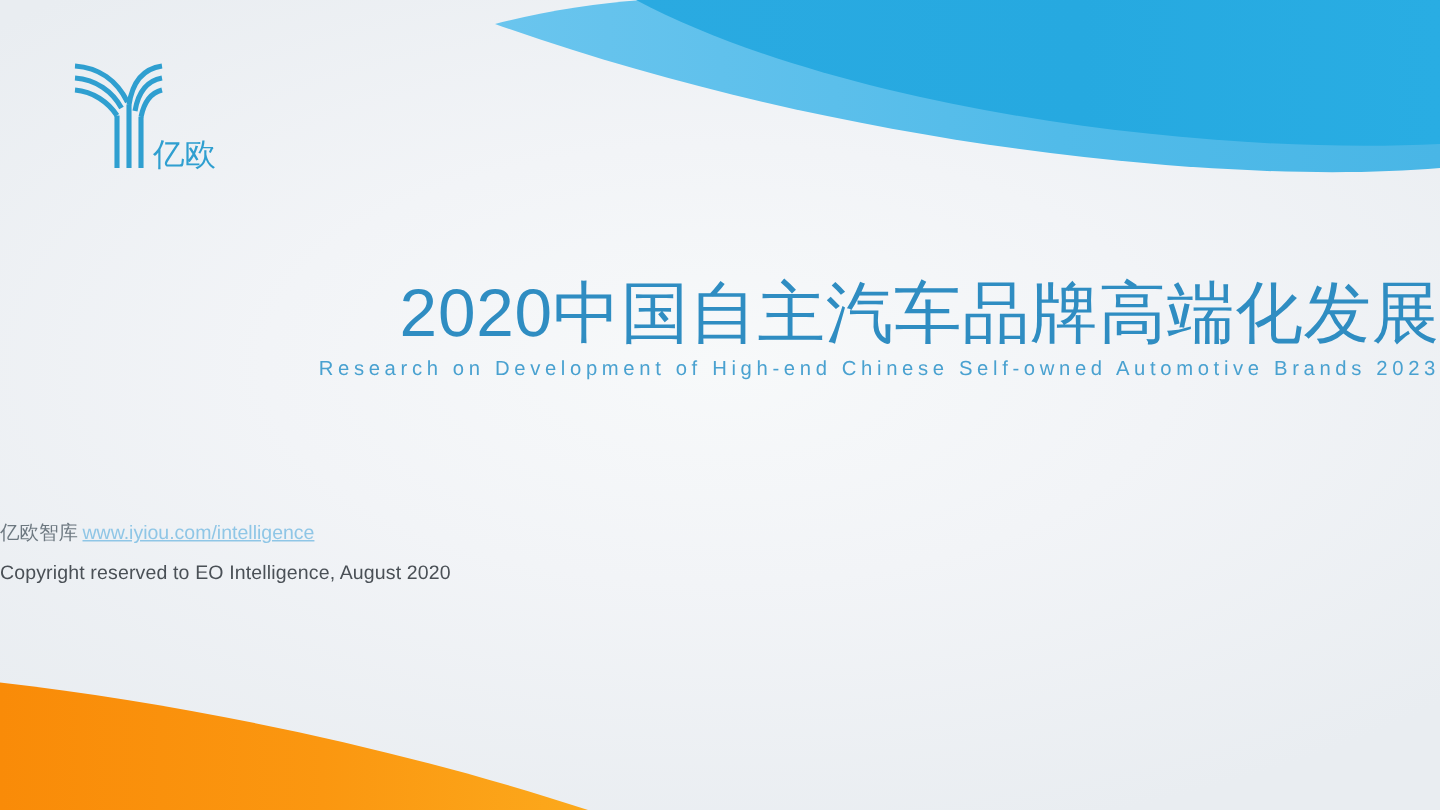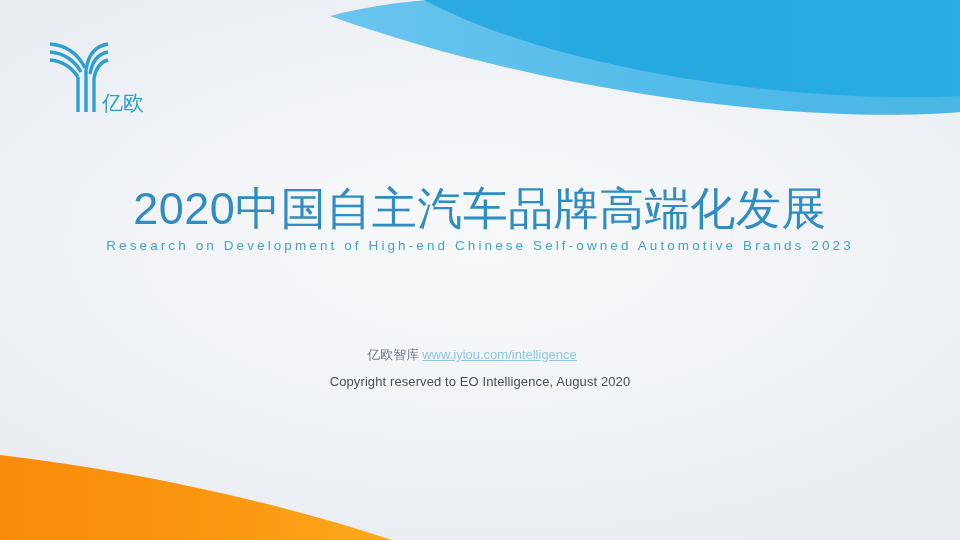--- a/index.html
+++ b/index.html
@@ -39,21 +39,21 @@
     width: 120px;
     height: 86px;
   }
 
   
   .title-block {
     position: absolute;
     left: 0;
     top: 186px;
     width: 960px;
-    text-align: center;
+    text-align: right;
   }
 
   .main-title {
     font-size: 45px;
     line-height: 1.02;
     color: #2f8dc2;
     letter-spacing: 0.5px;
     font-weight: 400;
     white-space: nowrap;
   }
@@ -75,40 +75,39 @@
     color: #2f8dc2;
     letter-spacing: 1px;
     font-weight: 400;
   }
 
   .credit-line {
     position: absolute;
     left: 0;
     top: 346px;
     width: 944px;
-    text-align: center;
+    text-align: left;
     font-size: 13px;
     color: #6d7880;
     white-space: nowrap;
   }
   .credit-line .org {
     color: #6d7880;
   }
   .credit-line .link {
     color: #8fc6e6;
     text-decoration: underline;
     margin-left: 3px;
   }
 
   .copyright-line {
     position: absolute;
     left: 0;
     top: 374px;
     width: 960px;
-    text-align: center;
     font-size: 13px;
     color: #4a5056;
     letter-spacing: 0.1px;
     white-space: nowrap;
   }
 </style>
 </head>
 <body>
 
 <div class="slide">

